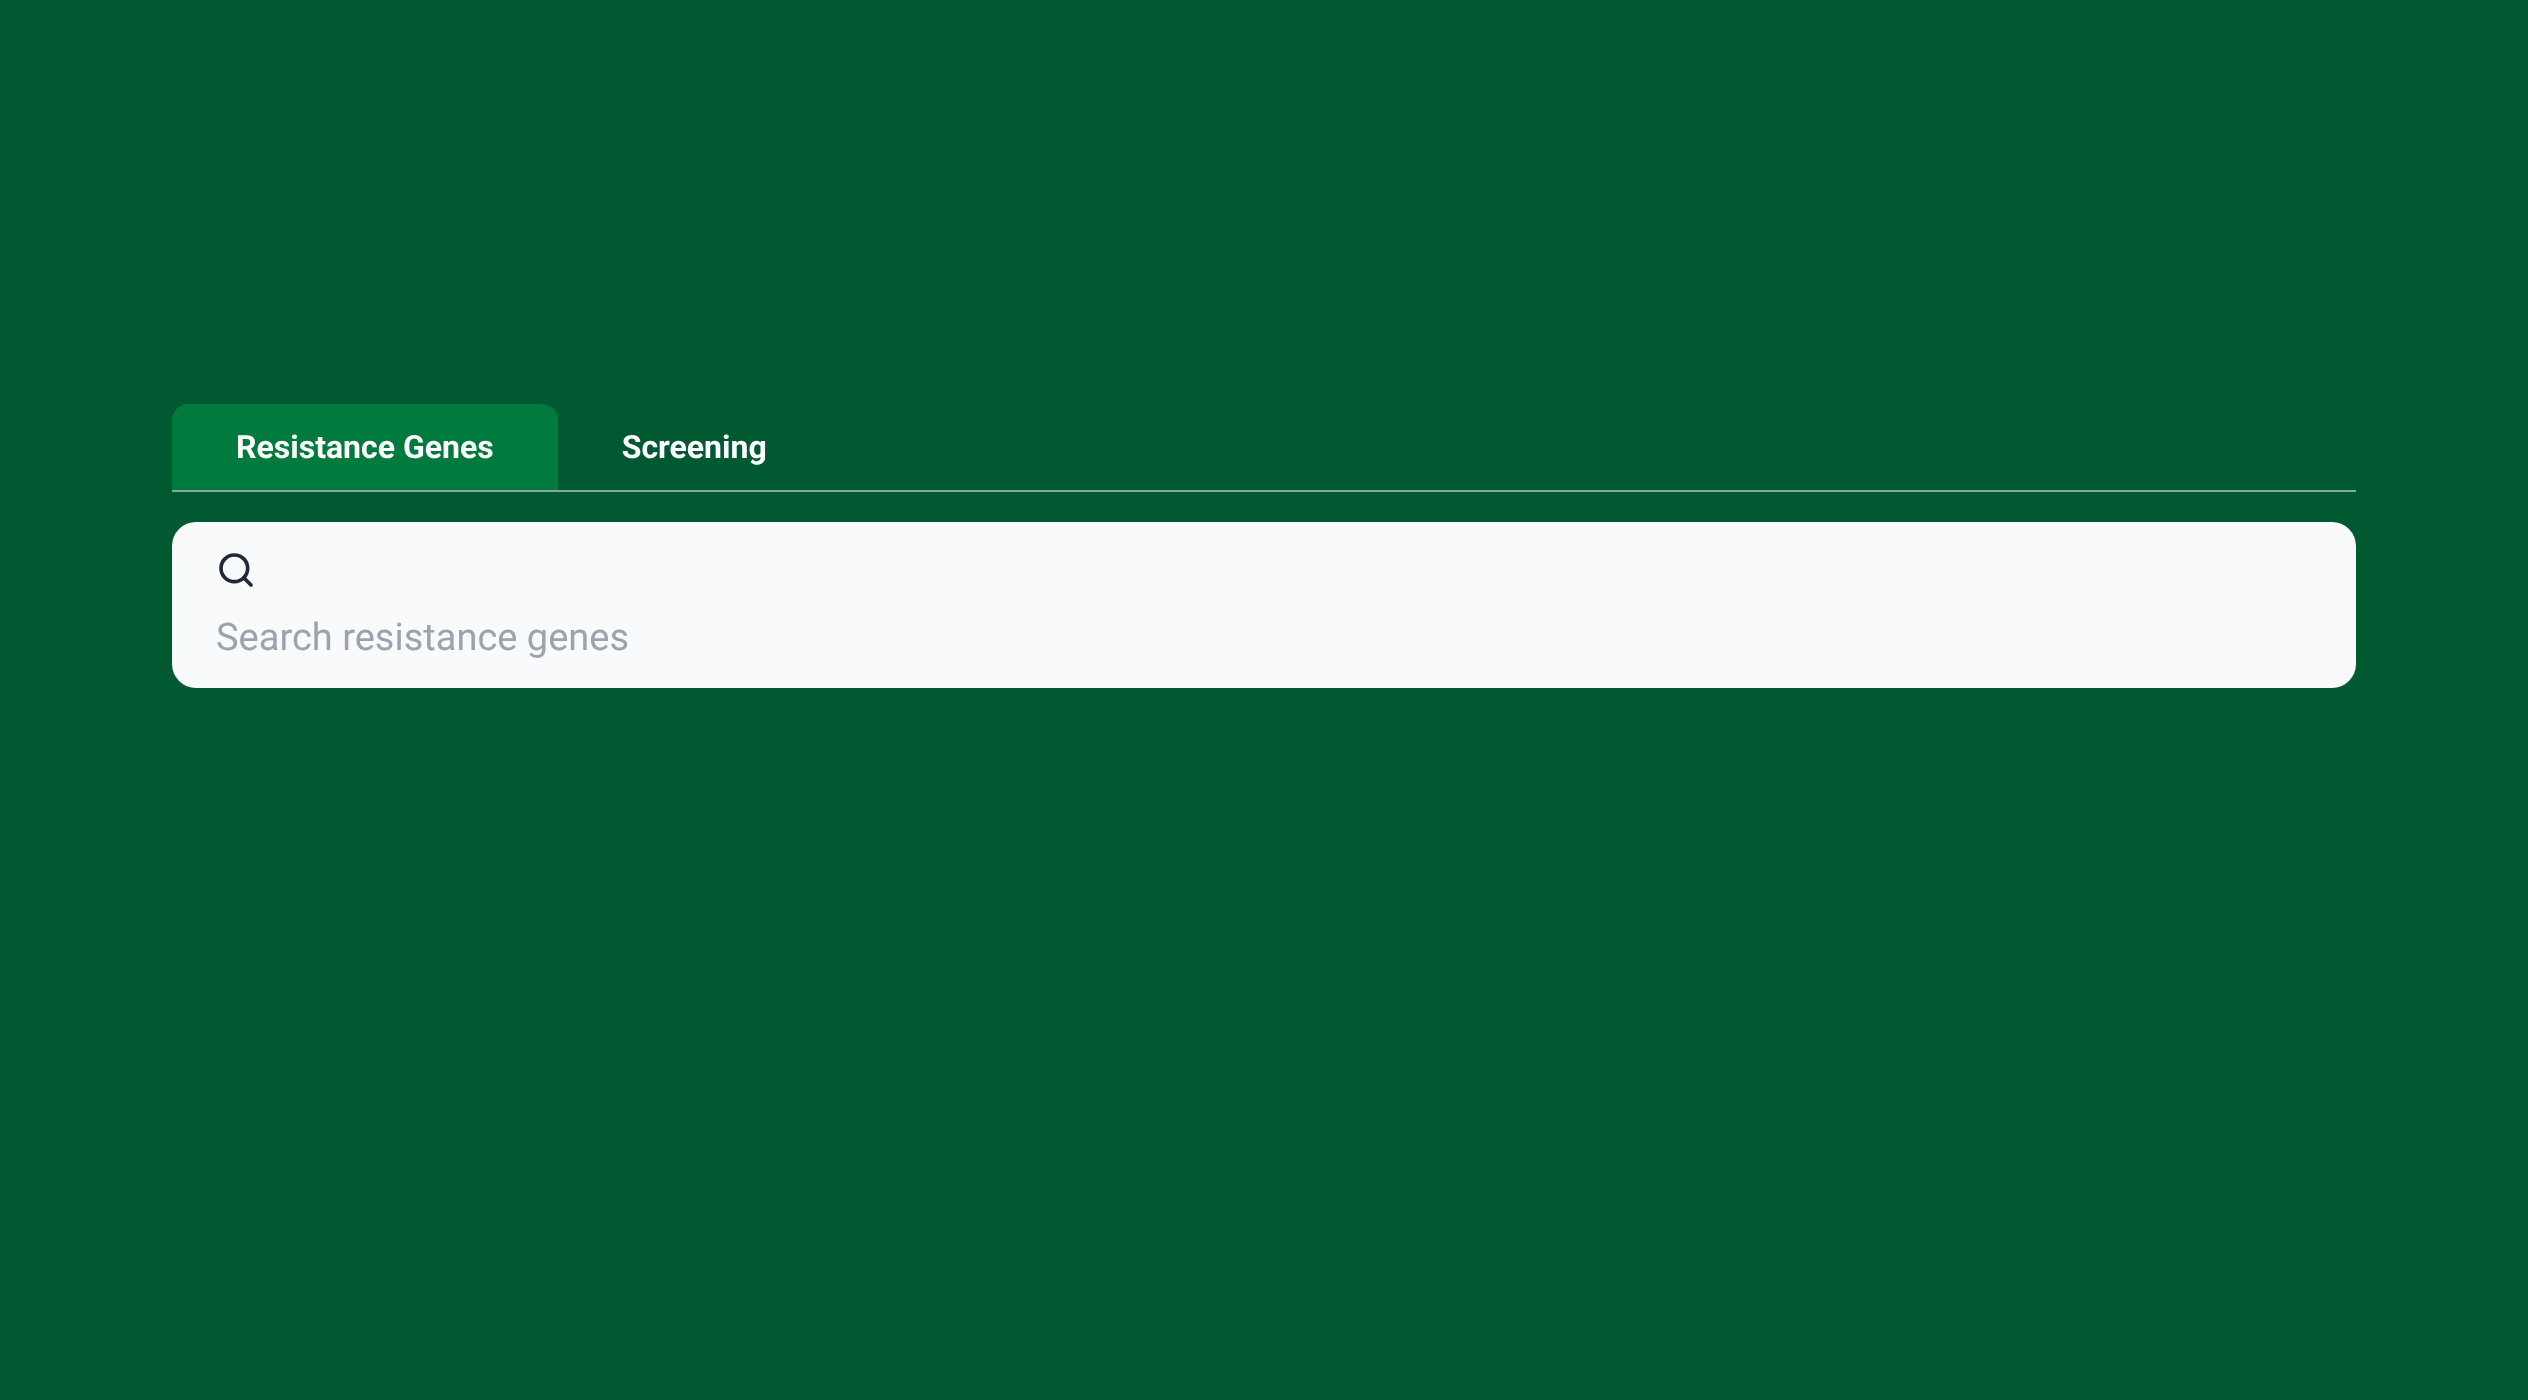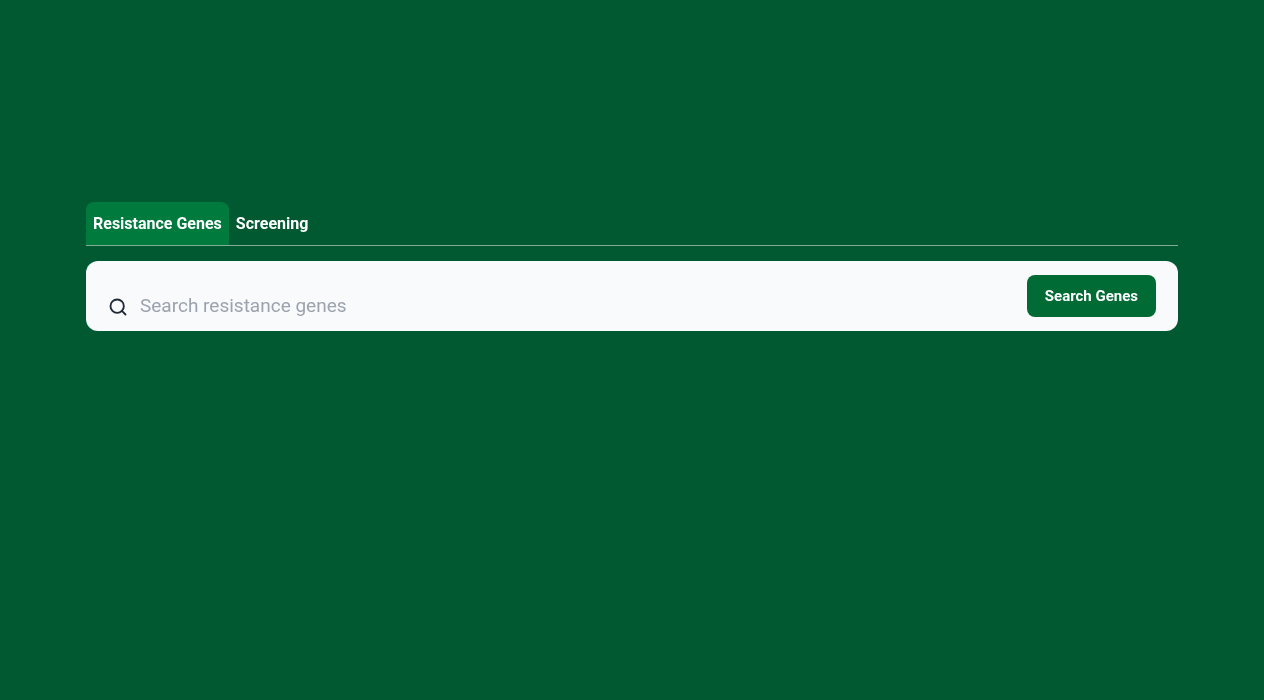--- a/index.html
+++ b/index.html
@@ -18,40 +18,41 @@
       padding-top: 202px;
       padding-left: 86px;
       padding-right: 86px;
     }
     .tabs {
       display: flex;
       align-items: flex-end;
       border-bottom: 1px solid rgba(255, 255, 255, 0.5);
     }
     .tab {
-      padding: 12px 7px;
+      padding: 12px 32px;
       font-size: 16px;
       font-weight: 700;
       color: #ffffff;
       cursor: pointer;
       white-space: nowrap;
     }
     .tab.active {
       background-color: #007a3d;
       border-top-left-radius: 8px;
       border-top-right-radius: 8px;
     }
     .search-panel {
       margin-top: 15px;
       background-color: #f9fafb;
       border-radius: 12px;
       padding: 14px 22px;
       display: flex;
-      align-items: flex-end;
+      align-items: flex-start;
       gap: 12px;
+      flex-direction: column;
     }
     .search-icon-wrap {
       display: flex;
       align-items: center;
       justify-content: center;
       color: #1f2937;
       flex-shrink: 0;
     }
     .search-input {
       flex: 1;
@@ -106,17 +107,14 @@
   </div>
 
   <div class="search-panel">
     <span class="search-icon-wrap">
       <svg width="20" height="20" viewBox="0 0 24 24" fill="none" stroke="currentColor" stroke-width="2.2" stroke-linecap="round" stroke-linejoin="round">
         <circle cx="11" cy="11" r="8"></circle>
         <line x1="21" y1="21" x2="16.65" y2="16.65"></line>
       </svg>
     </span>
     <input type="text" class="search-input" placeholder="Search resistance genes" style="">
-    <button class="search-button">
-      <span>Search Genes</span>
-    </button>
   </div>
 </div>
 
 </body></html>

